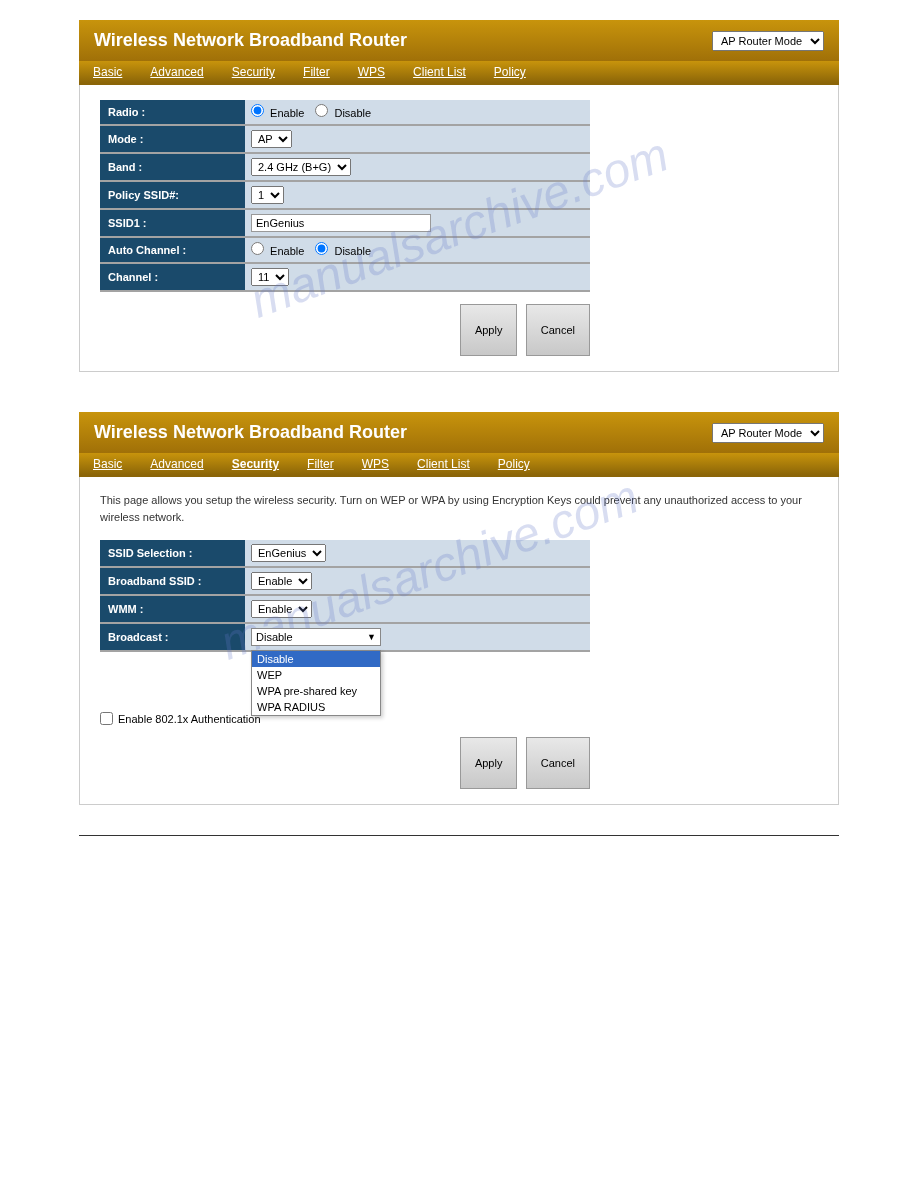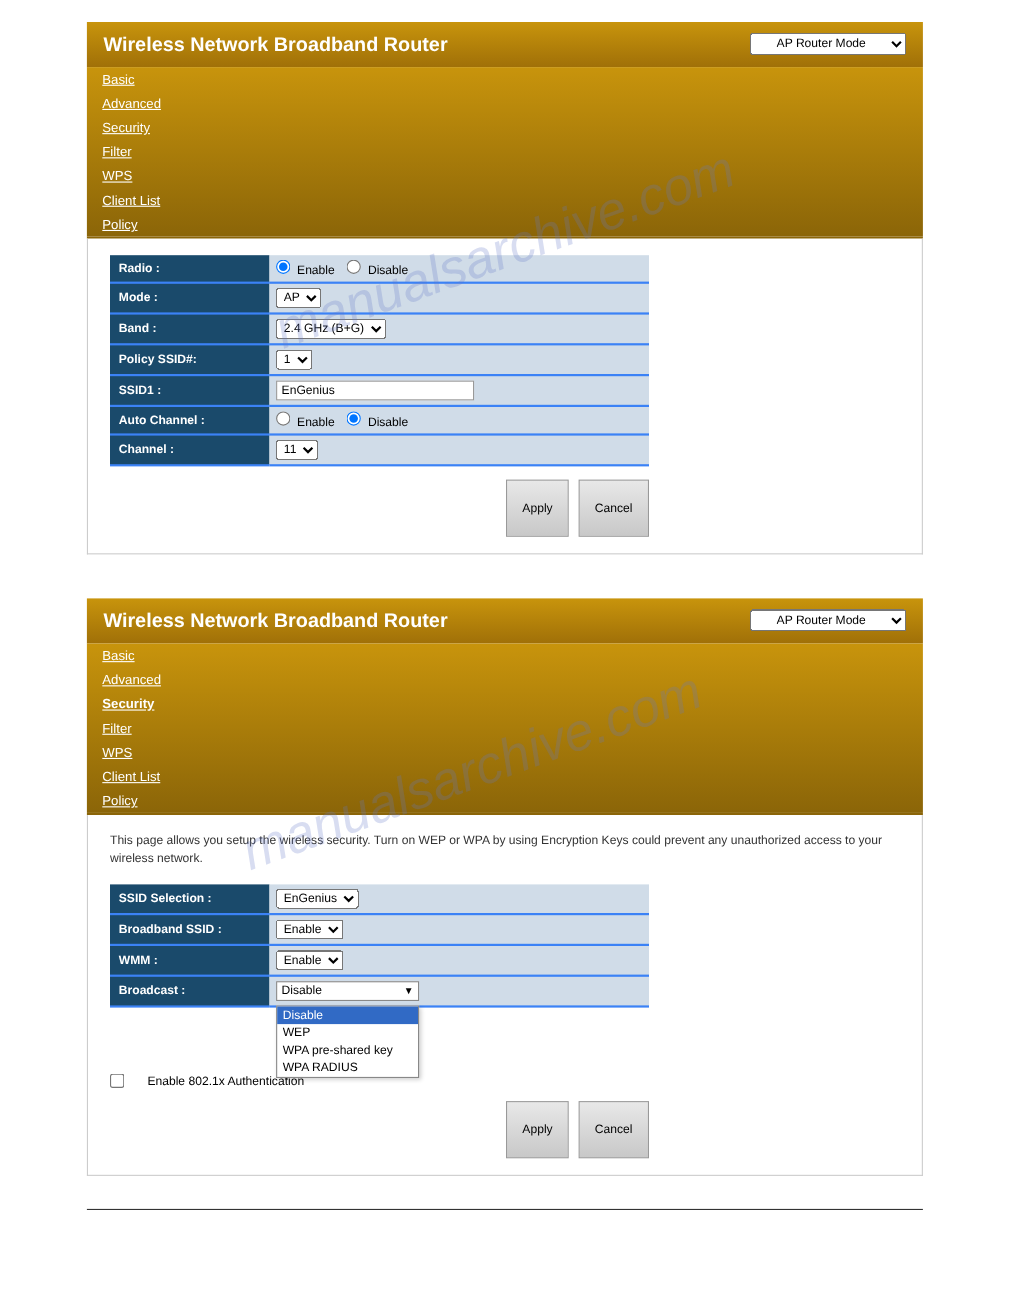--- a/index.html
+++ b/index.html
@@ -2,41 +2,40 @@
 <html><head>
   <meta charset="utf-8">
   <style>
     * { margin: 0; padding: 0; box-sizing: border-box; }
     body { font-family: Arial, Helvetica, sans-serif; font-size: 12px; background: #fff; width: 918px; }
 
     .header-bar {
       background: #b8860b;
       background: linear-gradient(180deg, #c8940c 0%, #a07008 100%);
       display: flex;
-      align-items: flex-start;
+      align-items: center;
       justify-content: space-between;
       padding: 10px 15px;
       color: white;
     }
     .header-bar .title {
       font-size: 18px;
       font-weight: bold;
       color: white;
     }
     .header-bar .mode-select {
       font-size: 11px;
-      padding: 2px 19px;
+      padding: 2px 4px;
     }
 
     .nav-bar {
       background: #b8860b;
       background: linear-gradient(180deg, #c8940c 0%, #8b6508 100%);
       display: flex;
       border-bottom: 2px solid #8b6508;
-      flex-direction: column;
     }
     .nav-bar a {
       color: white;
       text-decoration: underline;
       padding: 4px 14px;
       font-size: 12px;
       cursor: pointer;
       white-space: nowrap;
     }
     .nav-bar a.active {
@@ -69,21 +68,21 @@
       padding: 5px 8px;
       font-size: 11px;
       font-weight: bold;
       width: 145px;
     }
     .form-table tr td:last-child {
       background: #d0dce8;
       padding: 4px 6px;
     }
     .form-table tr {
-      border-bottom: 2px solid #3b82f6;
+      border-bottom: 2px solid #a3a3a3;
     }
 
     input[type="radio"] { margin-right: 3px; }
     label { margin-right: 8px; font-size: 11px; }
 
     select.small-select {
       font-size: 11px;
       padding: 1px 2px;
     }
 
@@ -159,21 +158,21 @@
     }
     .dropdown-list .dd-item.selected {
       background: #316ac5;
       color: white;
     }
 
     .checkbox-row {
       margin-top: 6px;
       display: flex;
       align-items: center;
-      gap: 21px;
+      gap: 5px;
       font-size: 11px;
     }
 
     hr.bottom-rule {
       border: none;
       border-top: 1px solid #333;
       margin-top: 30px;
       width: 760px;
       margin-left: auto;
       margin-right: auto;

